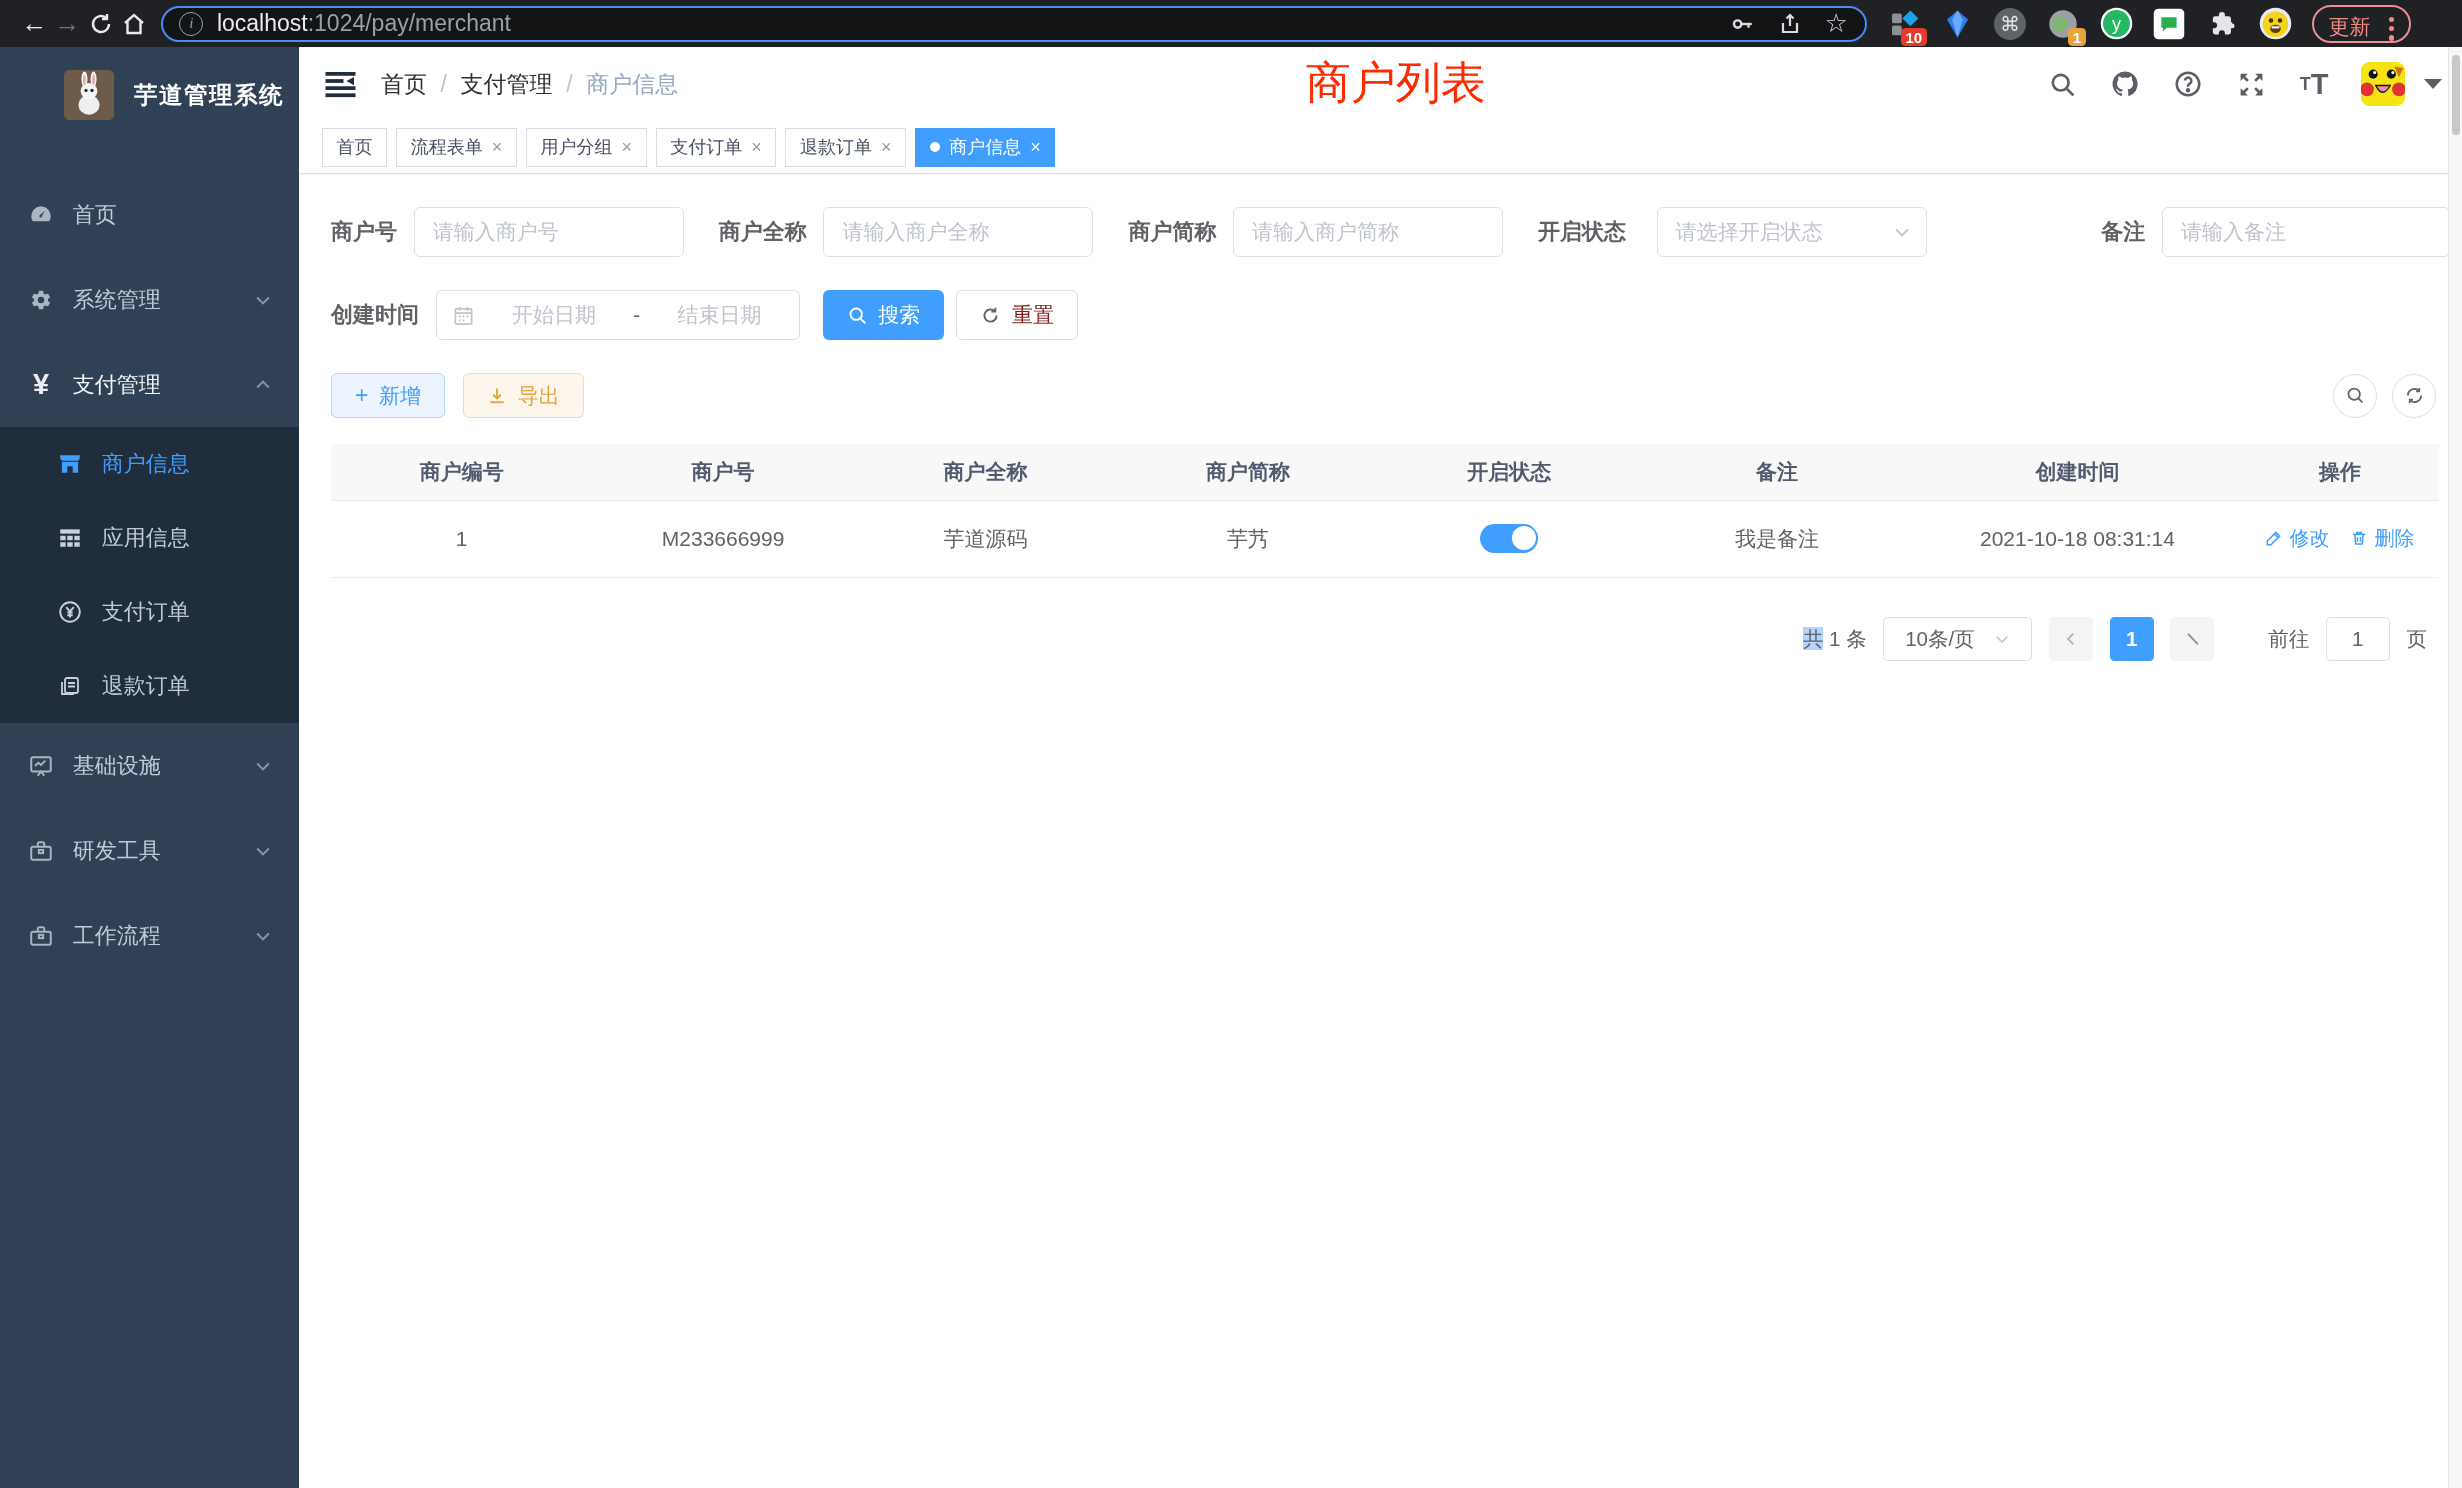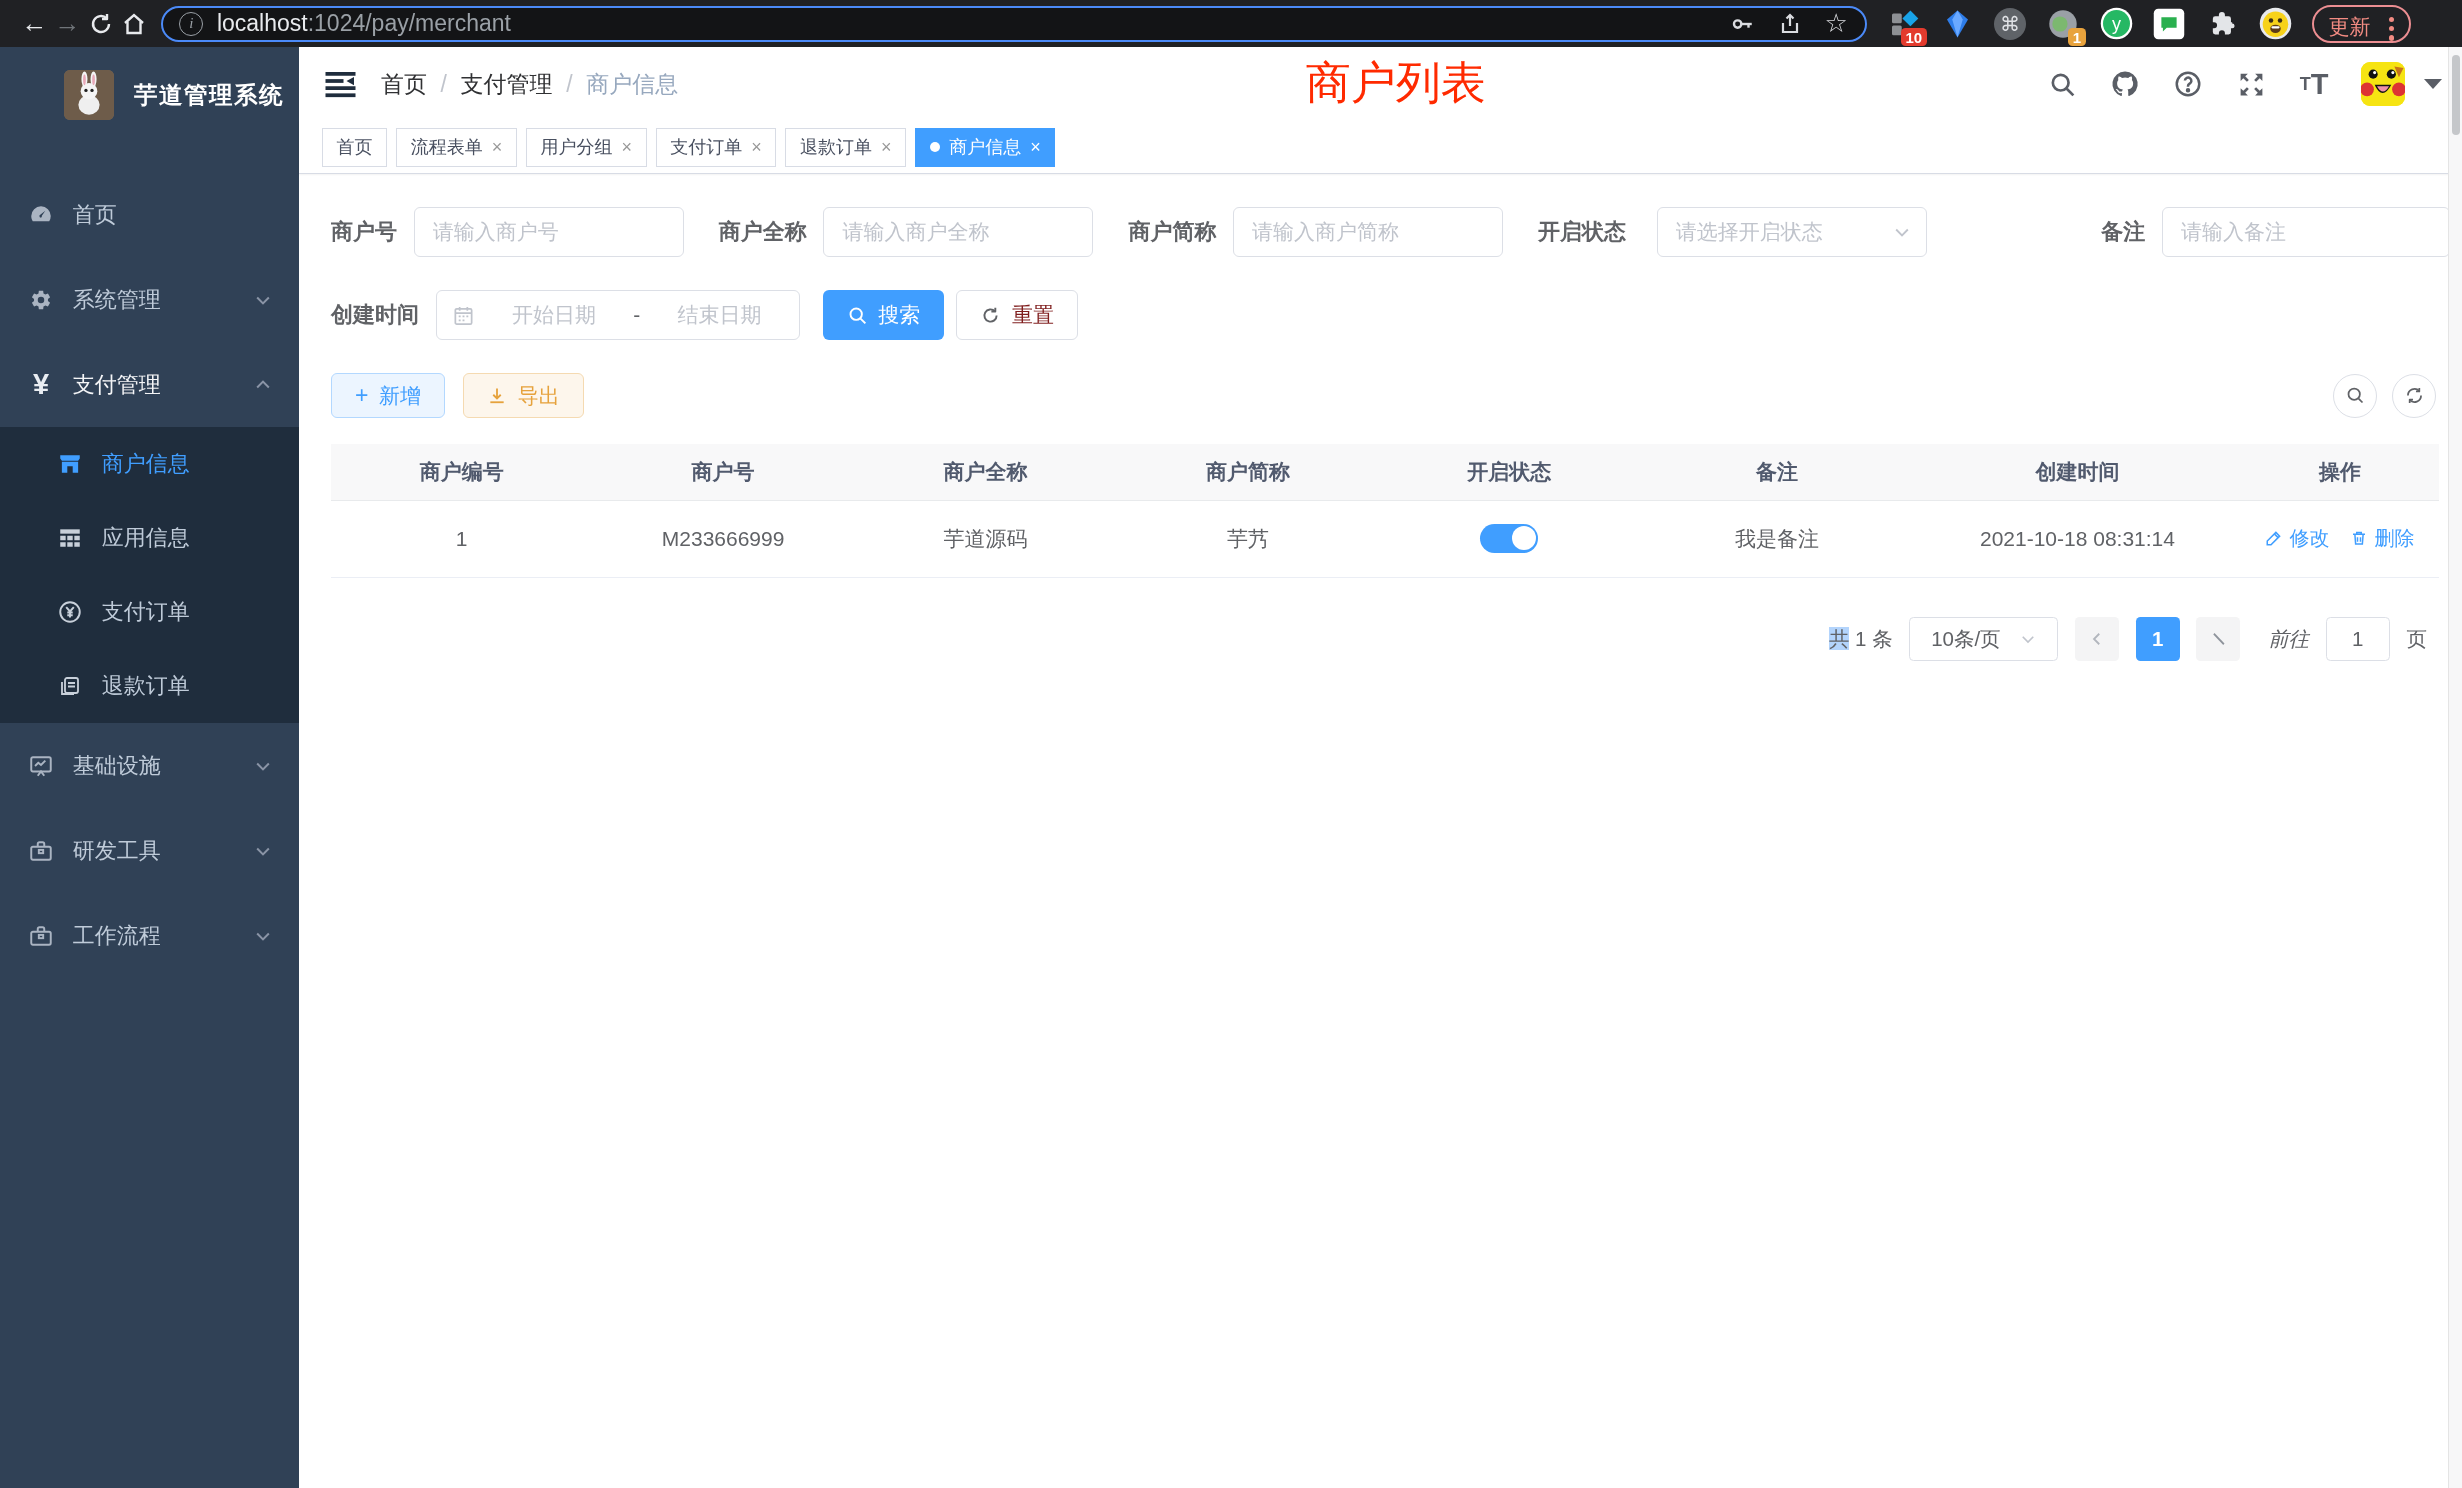--- a/index.html
+++ b/index.html
@@ -619,21 +619,21 @@
           <svg width="18" height="18" viewBox="0 0 24 24" fill="none" stroke="#b2b6bd" stroke-width="2.4">
               <path d="M15 5l-7 7 7 7"></path>
             </svg>
         </span>
         <span class="pbtn page">1</span>
         <span class="pbtn">
           <svg width="18" height="18" viewBox="0 0 24 24" fill="none" stroke="#8e939b" stroke-width="2.4">
               <path d="M9 5l7 7 7 7" transform="translate(-2 0) scale(0.95 1)"></path>
             </svg>
         </span>
-        <span style="margin-left:11px;font-style:italic;">前往</span>
+        <span style="margin-left:37px;">前往</span>
         <input class="goto-input" value="1" style="">
         <span>页</span>
       </div>
     </div>
   </main>
 
   <div class="scrollbar">
     <div class="thumb"></div>
   </div>
 </div>

